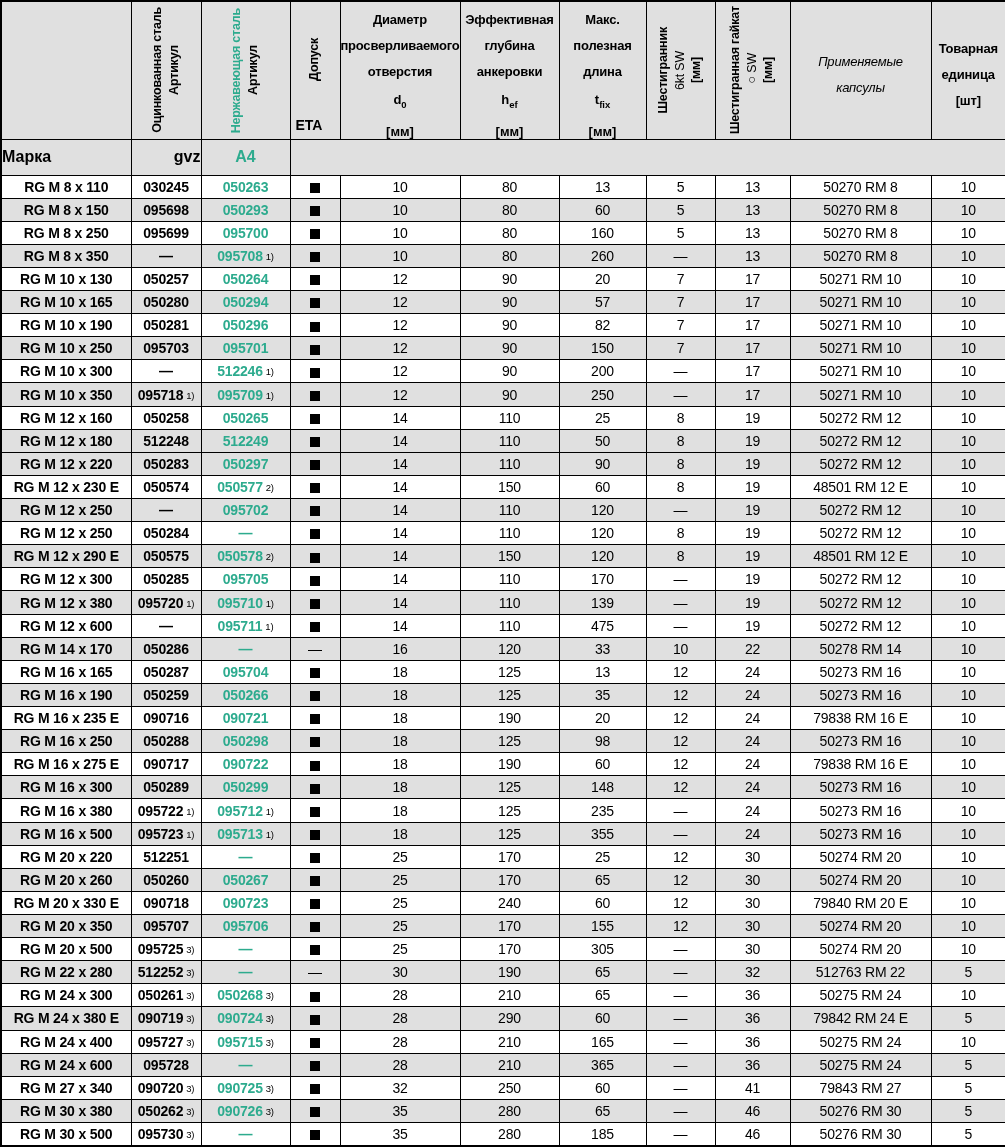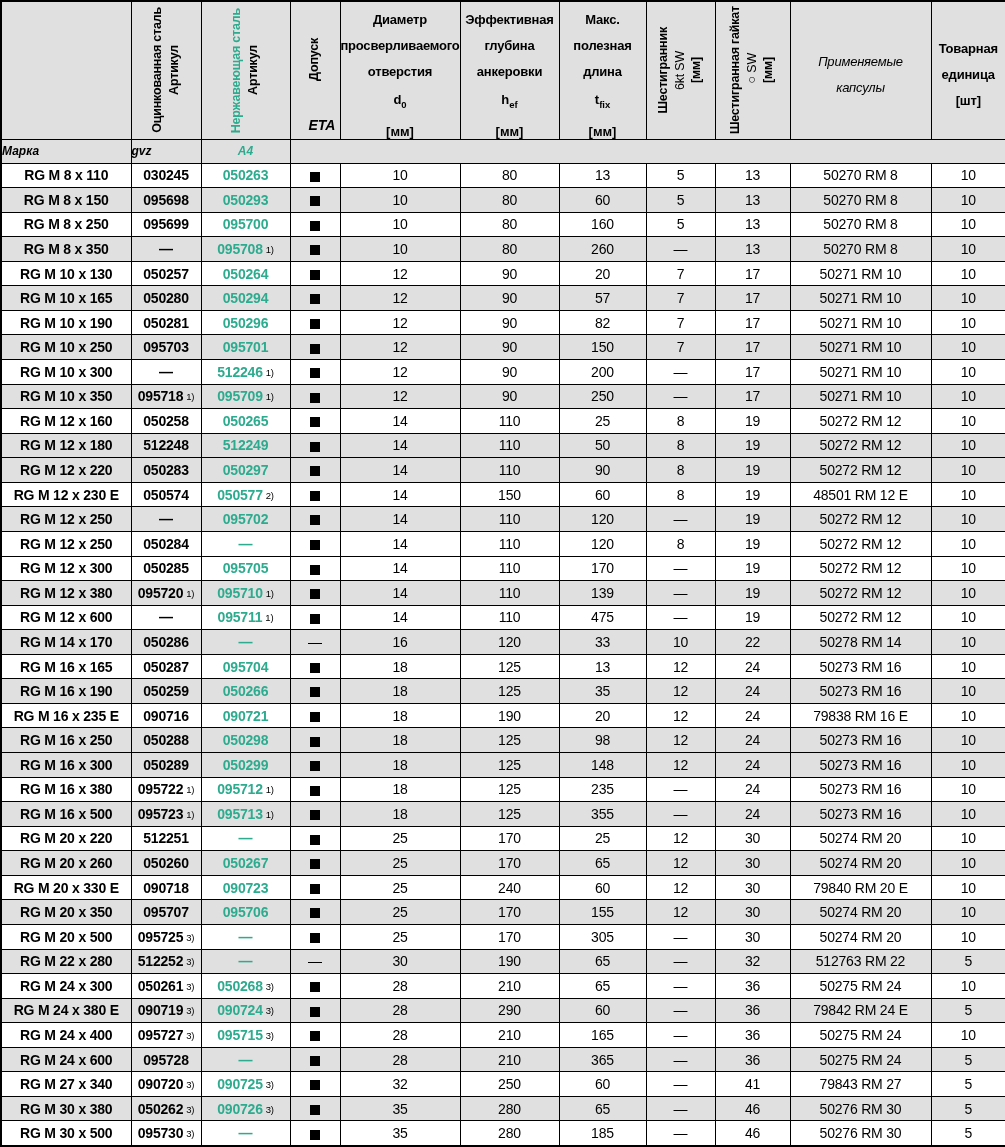--- a/index.html
+++ b/index.html
@@ -26,30 +26,30 @@
   .rotwrap { display: flex; flex-direction: row; justify-content: center; align-items: center; gap: 3px; height: 136px; }
   .rot {
     writing-mode: vertical-rl; transform: rotate(180deg);
     font-size: 12.5px; font-weight: 700; letter-spacing: -0.2px;
     white-space: nowrap; line-height: 1.1;
   }
   .rot.reg { font-weight: 400; }
   .rot.teal { color: #2dab8e; }
   .eta-cell-inner { display: flex; flex-direction: column; height: 136px; }
   .eta-cell-inner .rotzone { flex: 1; display: flex; justify-content: center; align-items: center; }
-  .eta-label { font-size: 14px; font-weight: 700; text-align: left; padding: 0 0 5px 18px; font-style: italic; }
+  .eta-label { font-size: 14px; font-weight: 700; text-align: left; padding: 0 0 5px 5px; }
   .hstack { display: flex; flex-direction: column; justify-content: center; align-items: center; height: 136px; }
   .hline { font-size: 13px; font-weight: 700; line-height: 16px; letter-spacing: -0.2px; margin-top: 10px; }
   .hline.reg { font-weight: 400; font-style: italic; }
   .hsym { font-size: 13px; font-weight: 700; line-height: 15px; margin-top: 12px; }
   .hsym sub { font-size: 9.5px; }
   
-  tr.sub td { background: #e0e0e0; height: 24px; font-size: 12px; font-weight: 700; font-style: italic; }
+  tr.sub td { background: #e0e0e0; height: 36px; font-size: 16px; font-weight: 700; }
   td.sub-marka { text-align: left; padding-left: 6px; }
-  td.sub-gvz { text-align: left; margin-top: 33px; }
+  td.sub-gvz { text-align: right; margin-top: 33px; }
   td.sub-a4 { text-align: center; color: #2dab8e; }
   
   tbody.data td {
     height: 21.9px; text-align: center; vertical-align: middle;
     font-size: 14px; letter-spacing: -0.2px; background: #fff; white-space: nowrap;
   }
   tbody.data tr.alt td { background: #e0e0e0; }
   td.c-name { text-align: left; padding-left: 6px; font-weight: 700; font-size: 14.5px; }
   td.c-gvz { font-weight: 700; font-size: 14.5px; }
   td.c-a4 { font-weight: 700; font-size: 14.5px; color: #2dab8e; margin-left: 8px; }
@@ -363,20 +363,33 @@
           <td class="c-a4">—</td>
           <td class="c-num"><span class="sq"></span></td>
           <td class="c-num">14</td>
           <td class="c-num">110</td>
           <td class="c-num">120</td>
           <td class="c-num">8</td>
           <td class="c-num">19</td>
           <td class="c-num">50272 RM 12</td>
           <td class="c-num">10</td>
         </tr>
+        <tr class="alt">
+          <td class="c-name">RG M 12 x 290 E</td>
+          <td class="c-gvz">050575</td>
+          <td class="c-a4">050578<span class="fn">2)</span></td>
+          <td class="c-num"><span class="sq"></span></td>
+          <td class="c-num">14</td>
+          <td class="c-num">150</td>
+          <td class="c-num">120</td>
+          <td class="c-num">8</td>
+          <td class="c-num">19</td>
+          <td class="c-num">48501 RM 12 E</td>
+          <td class="c-num">10</td>
+        </tr>
         <tr>
           <td class="c-name">RG M 12 x 300</td>
           <td class="c-gvz">050285</td>
           <td class="c-a4">095705</td>
           <td class="c-num"><span class="sq"></span></td>
           <td class="c-num">14</td>
           <td class="c-num">110</td>
           <td class="c-num">170</td>
           <td class="c-num">—</td>
           <td class="c-num">19</td>
@@ -465,20 +478,33 @@
           <td class="c-name">RG M 16 x 250</td>
           <td class="c-gvz">050288</td>
           <td class="c-a4">050298</td>
           <td class="c-num"><span class="sq"></span></td>
           <td class="c-num">18</td>
           <td class="c-num">125</td>
           <td class="c-num">98</td>
           <td class="c-num">12</td>
           <td class="c-num">24</td>
           <td class="c-num">50273 RM 16</td>
+          <td class="c-num">10</td>
+        </tr>
+        <tr>
+          <td class="c-name">RG M 16 x 275 E</td>
+          <td class="c-gvz">090717</td>
+          <td class="c-a4">090722</td>
+          <td class="c-num"><span class="sq"></span></td>
+          <td class="c-num">18</td>
+          <td class="c-num">190</td>
+          <td class="c-num">60</td>
+          <td class="c-num">12</td>
+          <td class="c-num">24</td>
+          <td class="c-num">79838 RM 16 E</td>
           <td class="c-num">10</td>
         </tr>
         <tr class="alt">
           <td class="c-name">RG M 16 x 300</td>
           <td class="c-gvz">050289</td>
           <td class="c-a4">050299</td>
           <td class="c-num"><span class="sq"></span></td>
           <td class="c-num">18</td>
           <td class="c-num">125</td>
           <td class="c-num">148</td>

